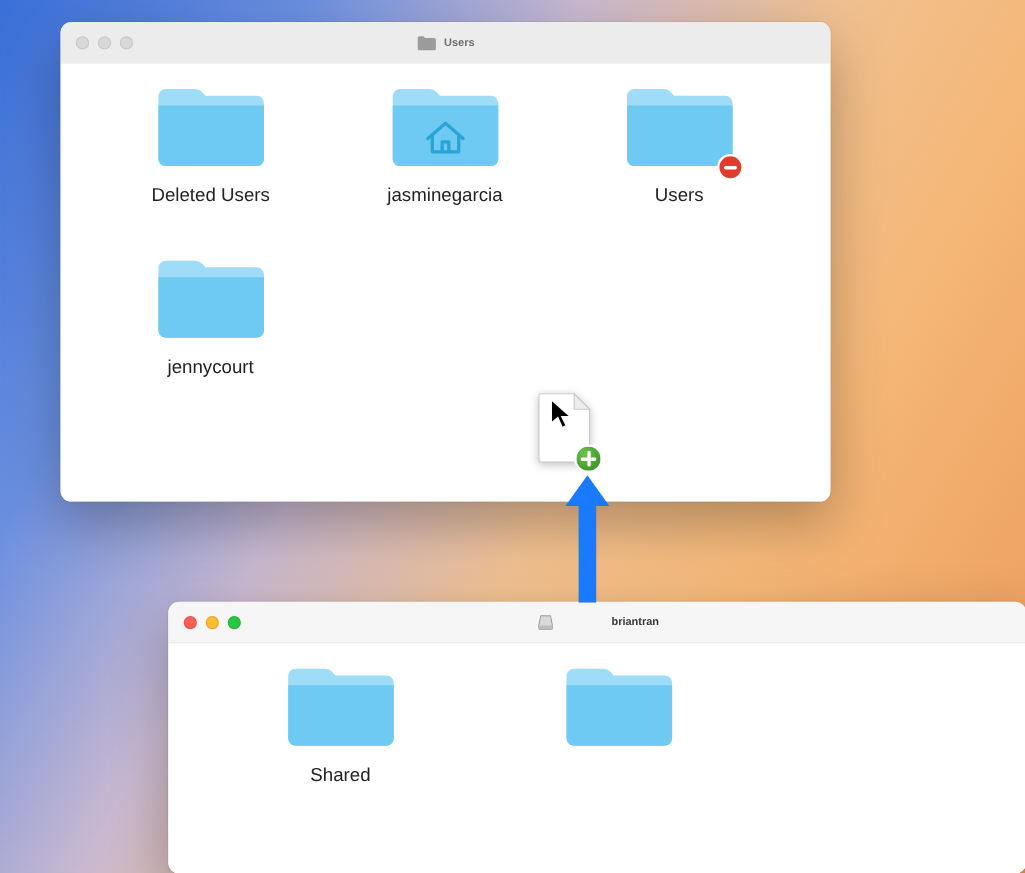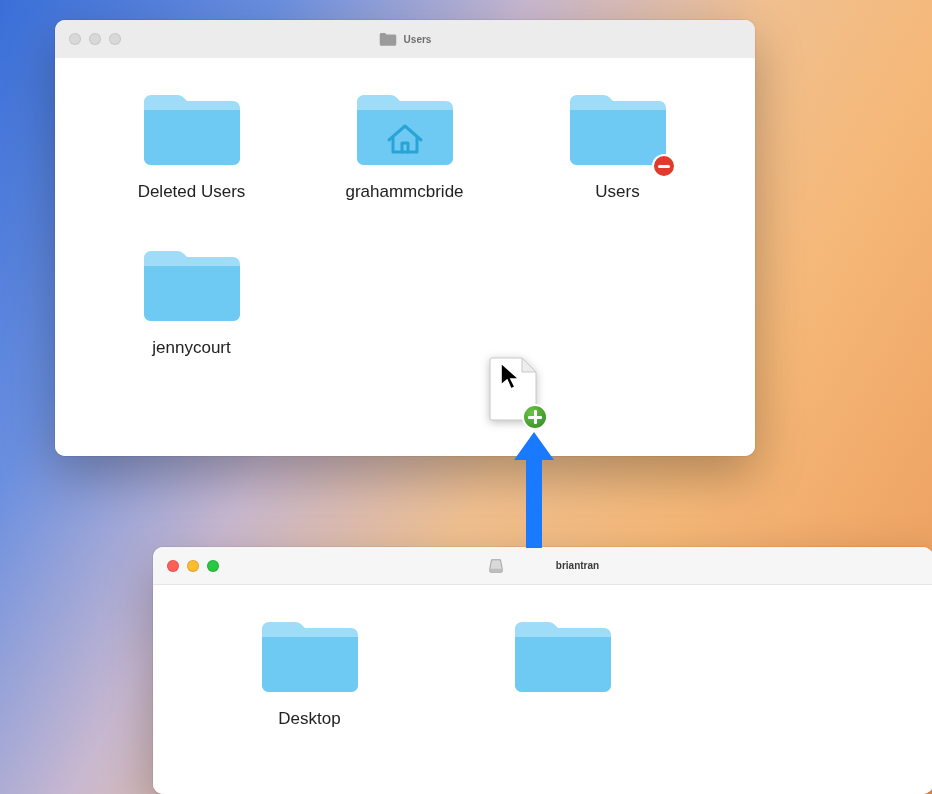--- a/index.html
+++ b/index.html
@@ -38,21 +38,21 @@
       display: flex; align-items: center; justify-content: center;
       pointer-events: none;
       gap: 7px;
     }
     .title-text { font-size: 10px; font-weight: 700; color: #6f6f6f; }
     .titlebar.active .title-text { color: #3a3a3a; margin-left: 44px; }
     .title-icon { width: 18px; height: 18px; display: inline-flex; align-items: center; justify-content: center; }
     .content {
       position: absolute; left: 0; right: 0; top: 38px; bottom: 0;
       background: #fff;
-      padding: 30px 30px 10px;
+      padding: 16px 30px 10px;
     }
     .grid {
       display: flex; flex-wrap: wrap;
     }
     .item {
       width: 213px;
       display: flex; flex-direction: column; align-items: center;
       margin-bottom: 42px;
       cursor: default;
       position: relative;
@@ -133,21 +133,21 @@
           <svg viewBox="0 0 104 84" width="104" height="84">
             <path d="M4 14c0-4 3-7 7-7h26c3 0 5 1 7 3l3 3h46c4 0 7 3 7 7v50c0 4-3 7-7 7H11c-4 0-7-3-7-7V14z" fill="#9fdcf7"></path>
             <path d="M4 22h96v48c0 4-3 7-7 7H11c-4 0-7-3-7-7V22z" fill="#6ecaf2"></path>
             <g fill="none" stroke="#2aa4d6" stroke-width="3" stroke-linejoin="round" stroke-linecap="round">
               <path d="M36 52 52 38 68 52"></path>
               <path d="M40 50v14h24V50"></path>
               <path d="M49 64v-9h6v9"></path>
             </g>
           </svg>
         </div>
-        <div class="label">grahammcbride</div>
+        <div class="label">jasminegarcia</div>
       </div>
 
 
       <div class="item">
         <div class="folder-wrap">
           <svg viewBox="0 0 104 84" width="104" height="84">
             <path d="M4 14c0-4 3-7 7-7h26c3 0 5 1 7 3l3 3h46c4 0 7 3 7 7v50c0 4-3 7-7 7H11c-4 0-7-3-7-7V14z" fill="#9fdcf7"></path>
             <path d="M4 22h96v48c0 4-3 7-7 7H11c-4 0-7-3-7-7V22z" fill="#6ecaf2"></path>
           </svg>
           <div class="badge"></div>
@@ -186,21 +186,21 @@
   </div>
   <div class="content">
     <div class="grid">
       <div class="item">
         <div class="folder-wrap">
           <svg viewBox="0 0 104 84" width="104" height="84">
             <path d="M4 14c0-4 3-7 7-7h26c3 0 5 1 7 3l3 3h46c4 0 7 3 7 7v50c0 4-3 7-7 7H11c-4 0-7-3-7-7V14z" fill="#9fdcf7"></path>
             <path d="M4 22h96v48c0 4-3 7-7 7H11c-4 0-7-3-7-7V22z" fill="#6ecaf2"></path>
           </svg>
         </div>
-        <div class="label">Desktop</div>
+        <div class="label">Shared</div>
       </div>
       <div class="item">
         <div class="folder-wrap">
           <svg viewBox="0 0 104 84" width="104" height="84">
             <path d="M4 14c0-4 3-7 7-7h26c3 0 5 1 7 3l3 3h46c4 0 7 3 7 7v50c0 4-3 7-7 7H11c-4 0-7-3-7-7V14z" fill="#9fdcf7"></path>
             <path d="M4 22h96v48c0 4-3 7-7 7H11c-4 0-7-3-7-7V22z" fill="#6ecaf2"></path>
           </svg>
         </div>
 
       </div>

